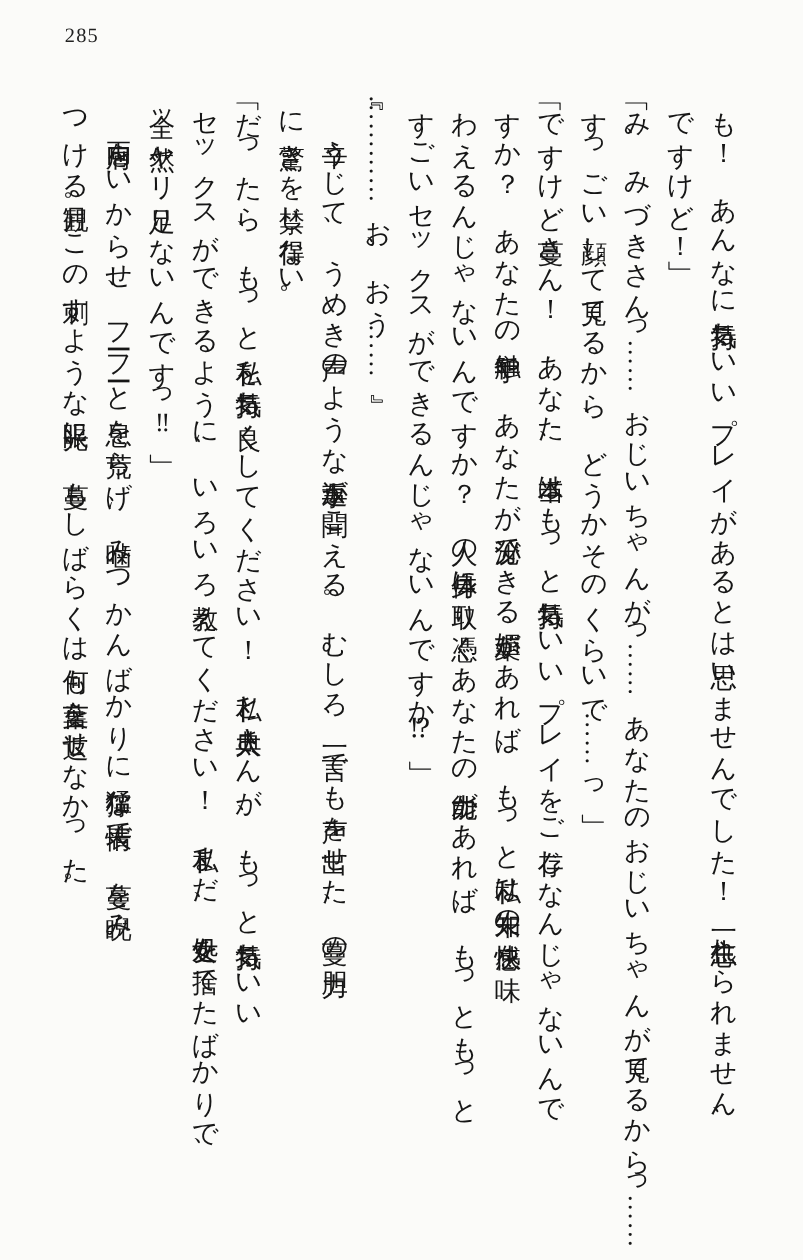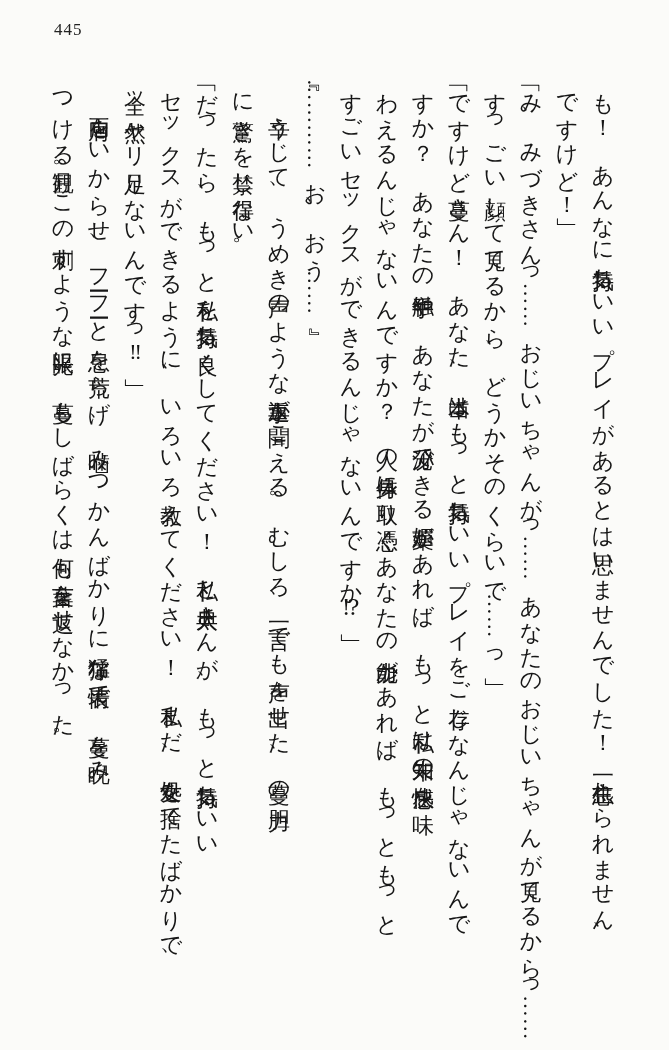--- a/index.html
+++ b/index.html
@@ -44,21 +44,21 @@
   .text-line {
     margin: 0;
     padding: 0;
     white-space: pre;
   }
 </style>
 </head>
 <body>
 
 <div class="page">
-  <span class="page-number">445</span>
+  <span class="page-number">285</span>
 
   <div class="text-block">
       <div class="text-line">も！　あんなに気持ちいいプレイがあるとは思いませんでした！　一生忘れられません、</div>
       <div class="text-line">ですけど！」</div>
       <div class="text-line">「み、みづきさんっ……おじいちゃんがっ……あなたのおじいちゃんが見てるからっ……</div>
       <div class="text-line">すっごい顔して見てるから、どうかそのくらいで……っ」</div>
       <div class="text-line">「ですけど蔓さん！　あなた、本当はもっと気持ちいいプレイをご存じなんじゃないんで</div>
       <div class="text-line">すか？　あなたの触手や、あなたが分泌できる媚薬があれば、もっと私は未知の快感を味</div>
       <div class="text-line">わえるんじゃないんですか？　人の身体に取り憑くあなたの能力があれば、もっともっと</div>
       <div class="text-line">すごいセックスができるんじゃないんですか⁉」</div>

